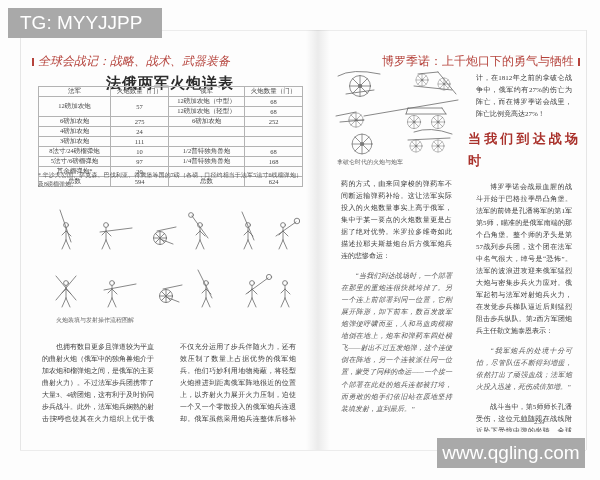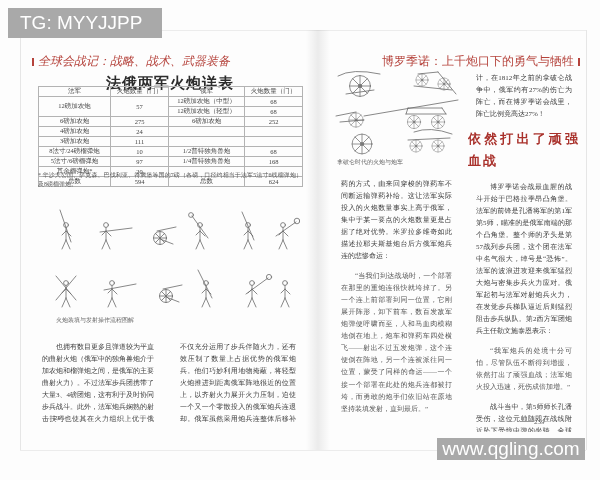--- a/index.html
+++ b/index.html
@@ -29,32 +29,32 @@
   
   .illo{position:absolute;}
   .illo svg{display:block;}
   .lineart{stroke:#6a6a6a;fill:none;stroke-width:0.8;stroke-linecap:round;}
   .caption{position:absolute;font-size:6px;color:#666;white-space:nowrap;}
   
   .col{position:absolute;font-size:7px;line-height:1.72;color:#3c3c3c;
        text-align:justify;overflow:hidden;}
   .col p{margin:8px;}
   .indent{text-indent:2em;}
-  .quote{color:#565656;}
+  .quote{font-style:italic;color:#565656;}
   .section-head{font-size:13px;font-weight:bold;color:#a9312b;letter-spacing:2px;
                 margin:6px 0 4px 0 !important;text-indent:0;}
   .pagenum{position:absolute;font-size:7px;color:#555;}
   .pagenum-rule{display:inline-block;width:12px;height:1px;background:#9a9a9a;
                 vertical-align:2px;margin-right:2px;}
   
   .watermark{position:absolute;background:#a9a9a9;color:#fff;
              font-family:"Liberation Sans","DejaVu Sans",sans-serif;
              display:flex;align-items:center;overflow:hidden;}
   .wm-tl{left:8px;top:8px;width:142px;height:30px;font-size:19px;padding-left:12px;}
-  .wm-br{left:437px;top:438px;width:148px;height:22px;font-size:19px;justify-content:center;}
+  .wm-br{left:437px;top:438px;width:148px;height:30px;font-size:19px;justify-content:center;}
 </style>
 </head>
 <body>
 
 <div class="canvas">
 
   <div class="edge-v" style="left:20px;"></div>
   <div class="edge-v" style="left:586px;"></div>
   <div class="edge-h" style="top:450px;"></div>
   <div class="edge-h" style="top:30px;"></div>
@@ -220,21 +220,21 @@
   </div>
   <div class="caption" style="left:337px;top:158px;">拿破仑时代的火炮与炮车</div>
 
   <div class="col" style="left:333px;top:170px;width:127px;height:262px;">
     <p>药的方式，由来回穿梭的弹药车不间断运输弹药补给。这让法军实际投入的火炮数量事实上高于俄军，集中于某一要点的火炮数量更是占据了绝对优势。米罗拉多维奇如此描述拉耶夫斯基炮台后方俄军炮兵连的悲惨命运：</p>
     <p class="indent quote">“当我们到达战场时，一个部署在那里的重炮连很快就垮掉了。另一个连上前部署到同一位置，它刚展开阵形，卸下前车，数百发敌军炮弹便呼啸而至，人和马血肉模糊地倒在地上，炮车和弹药车四处横飞——射出不过五发炮弹，这个连便倒在阵地，另一个连被派往同一位置，蒙受了同样的命运——一个接一个部署在此处的炮兵连都被打垮，而勇敢的炮手们依旧站在原地坚持装填发射，直到最后。”</p>
   </div>
 
   <div class="col" style="left:468px;top:64px;width:112px;height:368px;">
     <p>计，在1812年之前的拿破仑战争中，俄军约有27%的伤亡为阵亡，而在博罗季诺会战里，阵亡比例竟高达27%！</p>
-    <p class="section-head">依然打出了顽强血战</p>
+    <p class="section-head">当我们到达战场时</p>
     <p class="indent">博罗季诺会战最血腥的战斗开始于巴格拉季昂凸角堡。法军的前锋是孔潘将军的第1军第5师，瞄准的是俄军南端的那个凸角堡。整个师的矛头是第57战列步兵团，这个团在法军中名气很大，绰号是“恐怖”。法军的波浪进攻迎来俄军猛烈大炮与密集步兵火力应对。俄军起初与法军对射炮兵火力，在发觉步兵梯队逼近后则猛烈阻击步兵纵队。第2西方军团炮兵主任勒文施泰恩表示：</p>
     <p class="indent quote">“我军炮兵的处境十分可怕，尽管队伍不断得到增援，依然打出了顽强血战；法军炮火投入迅速，死伤成倍加增。”</p>
     <p class="indent">战斗当中，第5师师长孔潘受伤，这位元帅随即在战线附近坠下受惊中弹的坐骑，全球会战记。不过消息传到拿破仑耳中成了达武阵亡的误报，这让他决心用预备队指挥</p>
     <p class="indent">眼看一个又一个缺口杀来，俄军立即组织反击</p>
   </div>
 
   <div class="pagenum" style="left:520px;top:418px;"><span class="pagenum-rule"></span><span>239</span></div>
 
   <div class="watermark wm-tl">TG: MYYJJPP</div>
   <div class="watermark wm-br">www.qgling.com</div>

